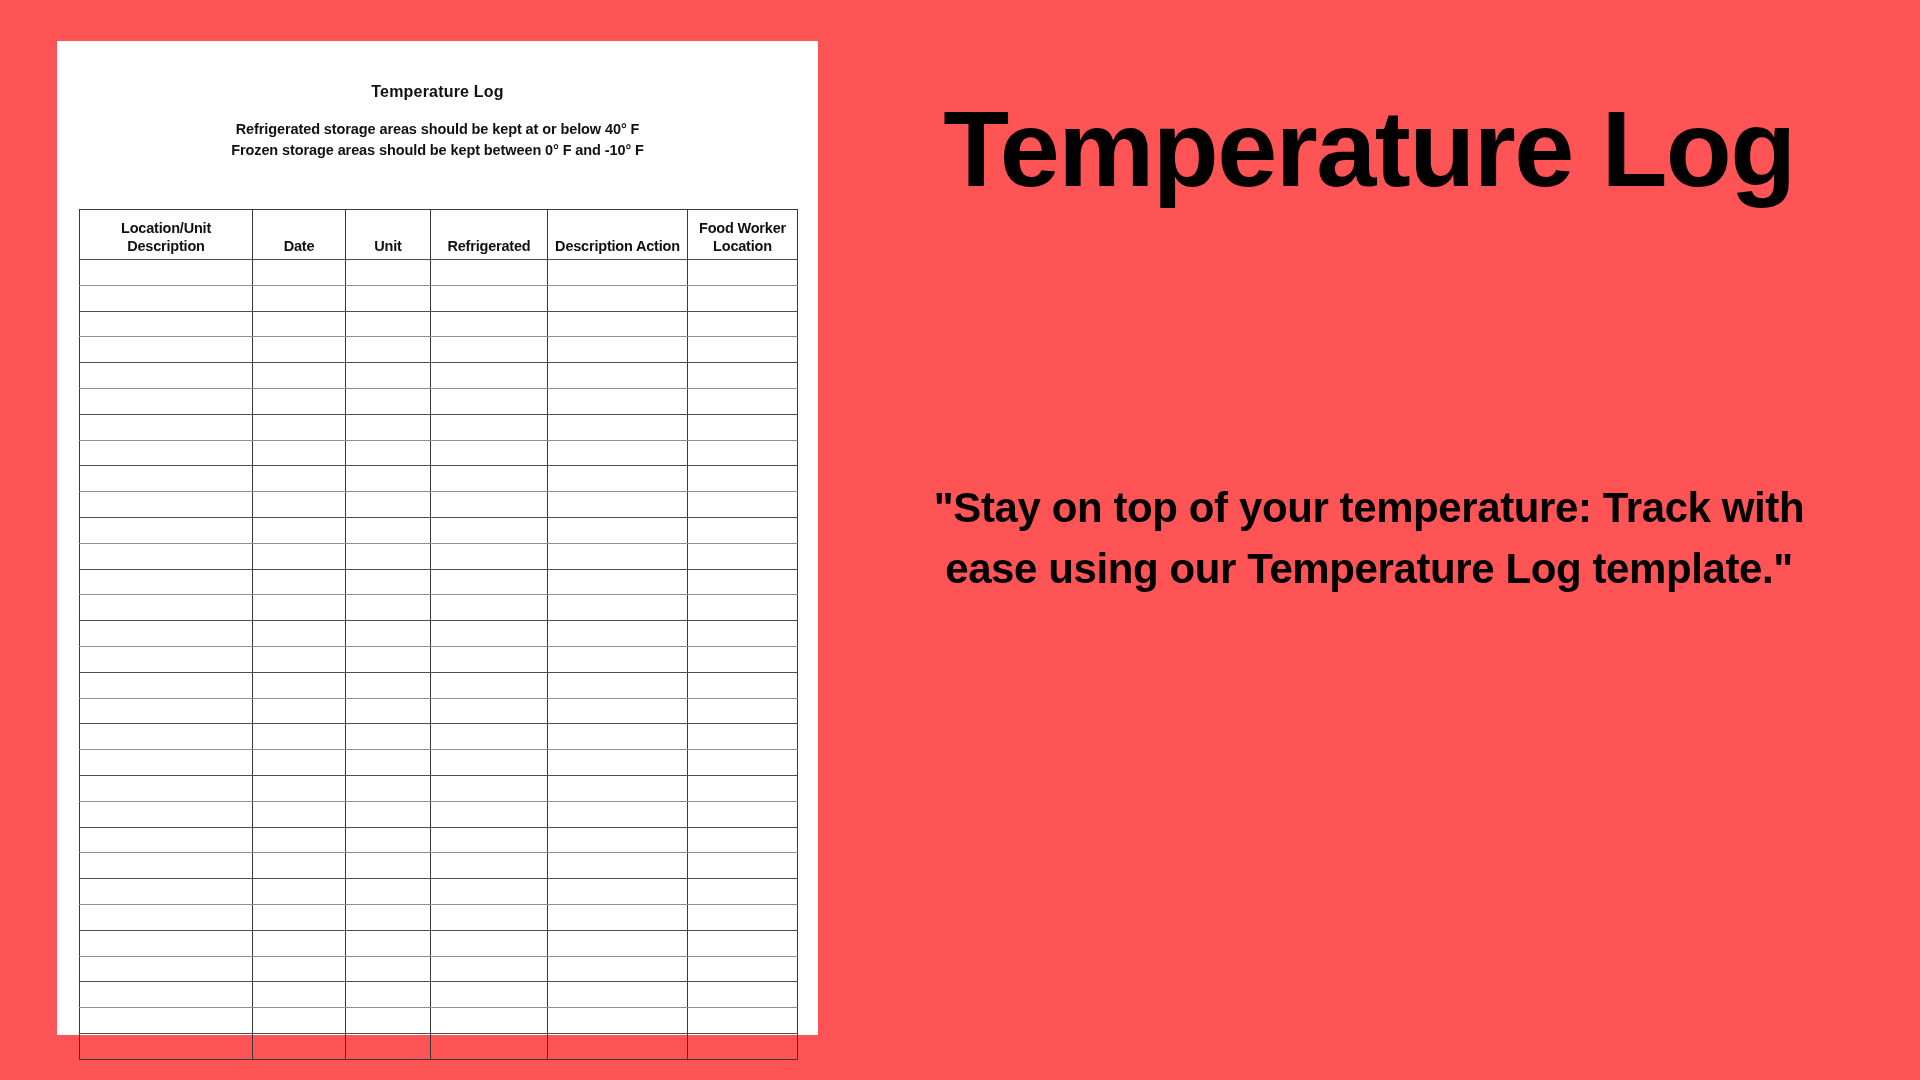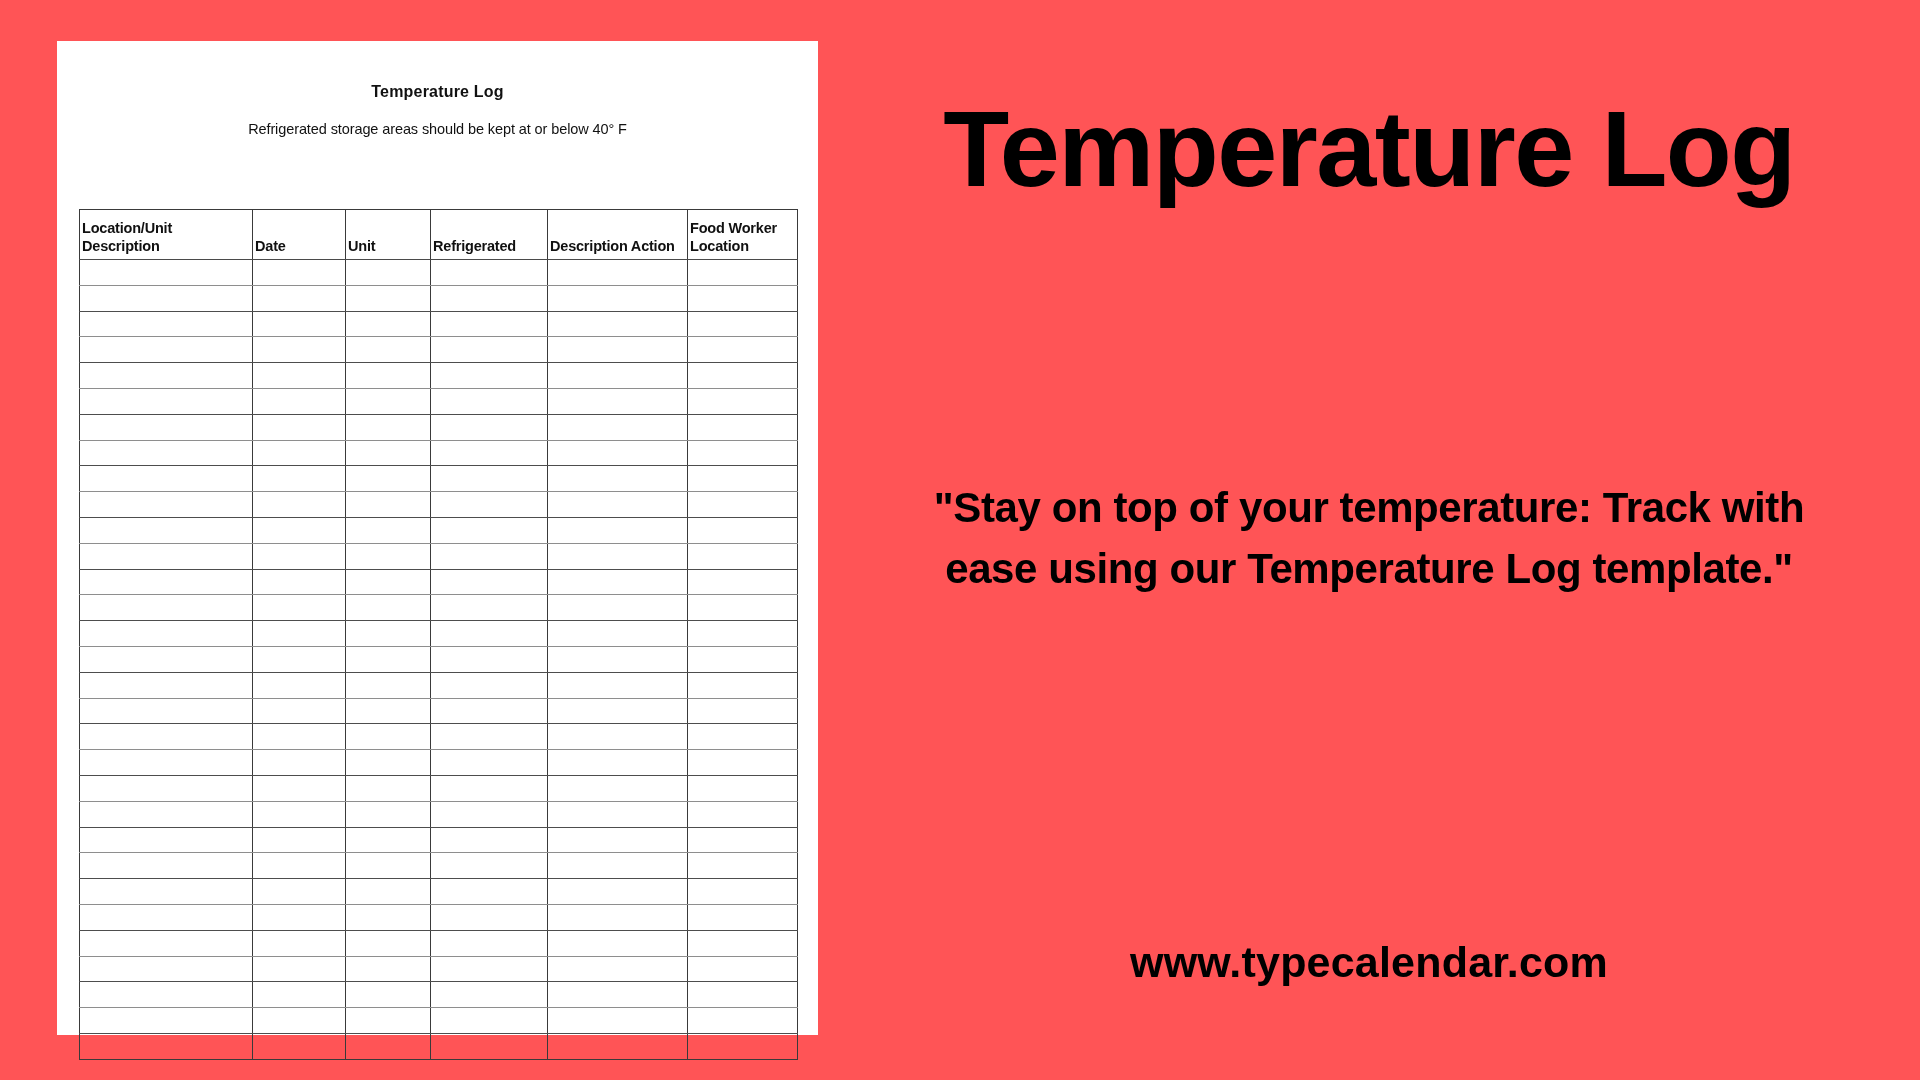--- a/index.html
+++ b/index.html
@@ -39,21 +39,21 @@
     font-size: 16px;
     font-weight: bold;
     color: #111111;
     letter-spacing: 0.2px;
     margin: 0 0 18px 0;
   }
 
   .doc-note {
     text-align: center;
     font-size: 14.5px;
-    font-weight: normal;
+    font-weight: bold;
     color: #111111;
     line-height: 1.45;
     margin: 0;
     letter-spacing: -0.1px;
   }
 
   #notes-block {
     margin-bottom: 8px;
   }
 
@@ -72,21 +72,21 @@
     border: 1.5px solid #3a3a3a;
   }
 
   table#temp-log-table th {
     border-left: 1.2px solid #3a3a3a;
     border-right: 1.2px solid #3a3a3a;
     border-bottom: 1.6px solid #4a4a4a;
     font-size: 14.5px;
     font-weight: bold;
     color: #111111;
-    text-align: left;
+    text-align: center;
     vertical-align: bottom;
     padding: 3px 2px 4px 2px;
     height: 42px;
     line-height: 1.25;
     letter-spacing: -0.2px;
   }
 
   table#temp-log-table td {
     border-left: 1.2px solid #3a3a3a;
     border-right: 1.2px solid #3a3a3a;
@@ -164,20 +164,21 @@
 </head>
 <body>
 
 <div id="document-page">
   <div id="doc-inner">
 
     <div id="doc-title">Temperature Log</div>
 
     <div id="notes-block">
       <p class="doc-note">Refrigerated storage areas should be kept at or below 40° F</p>
+      <p class="doc-note">Frozen storage areas should be kept between 0° F and -10° F</p>
     </div>
   </div>
 
   <div id="temp-log-table-wrap">
     <table id="temp-log-table">
       <colgroup>
         <col class="c-loc">
           <col class="c-date">
           <col class="c-time">
         <col class="c-temp">
@@ -460,14 +461,13 @@
         </tbody>
     </table>
   </div>
 </div>
 
 <div id="promo-panel">
   <div id="promo-title">Temperature Log</div>
 
   <div id="promo-quote">"Stay on top of your temperature: Track with ease using our Temperature Log template."</div>
 
-  <div id="promo-url">www.typecalendar.com</div>
 </div>
 
 </body></html>

